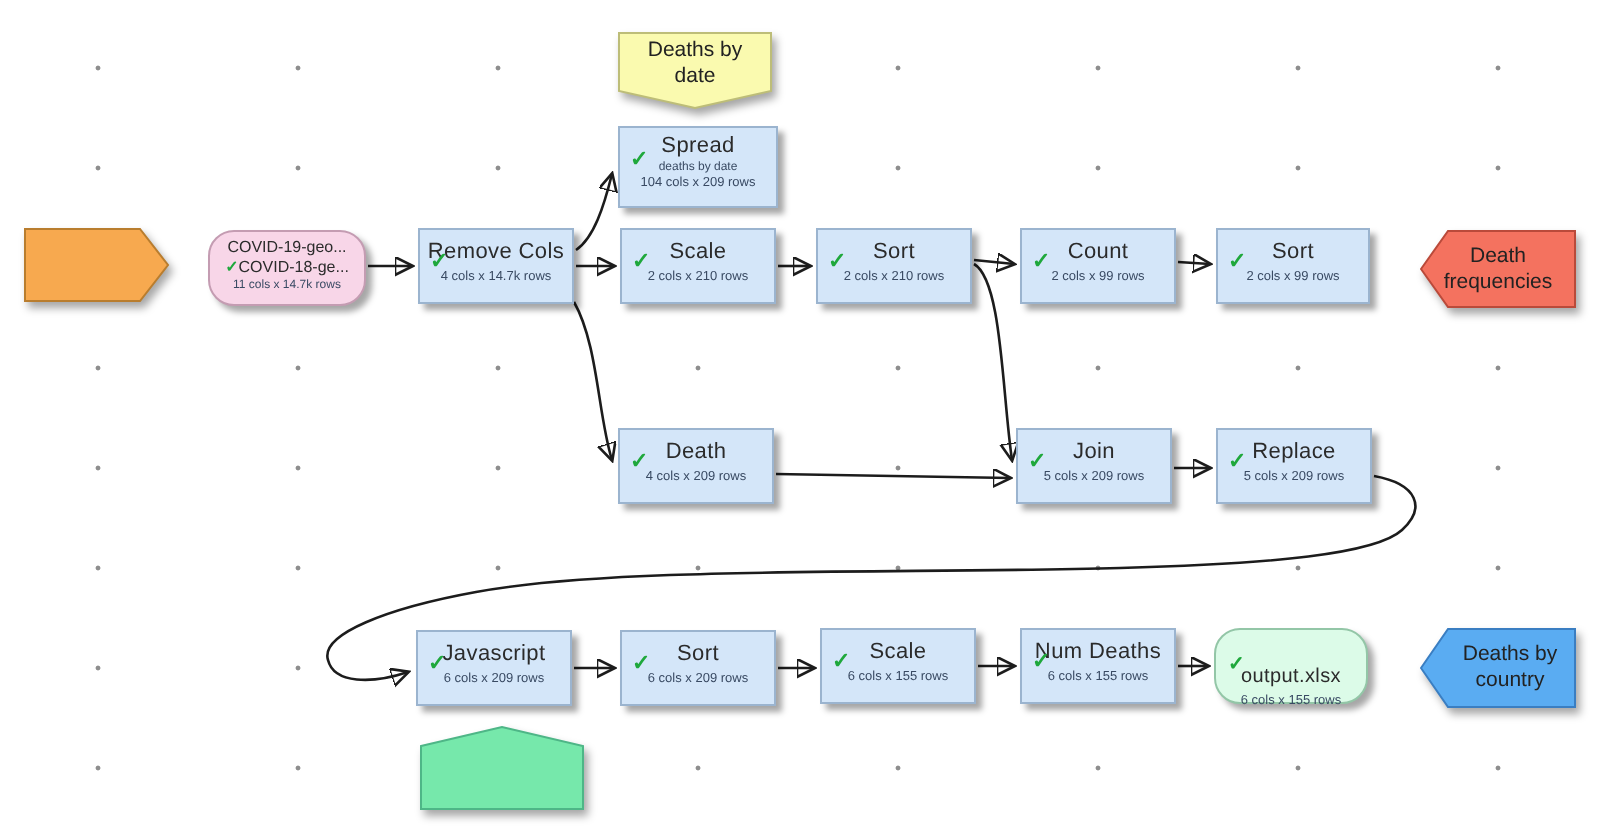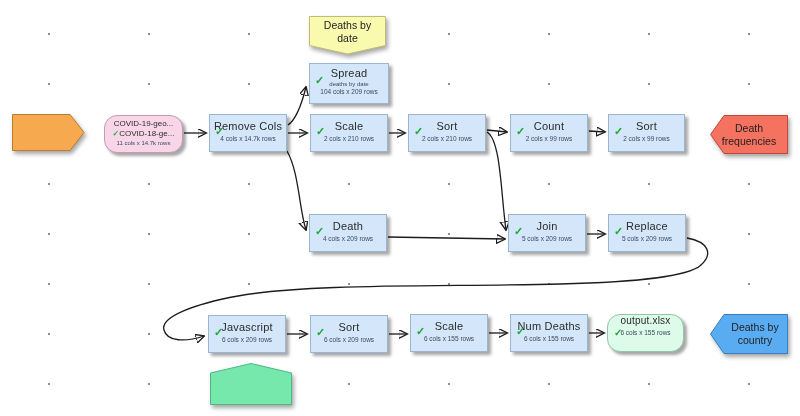--- a/index.html
+++ b/index.html
@@ -29,21 +29,21 @@
     position:absolute;left:5px;top:11px;color:#1fa83c;
     font-size:11px;font-weight:bold;line-height:1;
   }
   
   .node.rounded{border-radius:13px;}
   .node.input{background:#f8d6e8;border-color:#c49cb2;}
   .node.input .fline{font-size:8px;color:#2b2b2b;line-height:1.25;}
   .node.input .fline .inline-check{color:#1fa83c;font-weight:bold;font-size:8px;}
   .node.input .rows{font-size:6px;margin-top:1px;}
   .node.output{background:#dcfbe8;border-color:#93c6a7;}
-  .node.output .title{font-size:10px;padding-top:0;}
+  .node.output .title{font-size:10px;padding-top:18px;}
   .node.output .check{top:13px;left:6px;font-size:10px;}
   
   .shapebox{position:absolute;}
   .shapebox svg{position:absolute;left:0;top:0;filter:drop-shadow(2.5px 3px 2px rgba(0,0,0,.35));}
   .shape-label{
     position:absolute;left:0;top:0;right:0;bottom:0;
     display:flex;flex-direction:column;justify-content:center;align-items:center;
     font-size:10.5px;color:#222;line-height:1.2;text-align:center;
   }
   .poly-orange{fill:#f7a94f;stroke:#b97d2e;stroke-width:1;}

